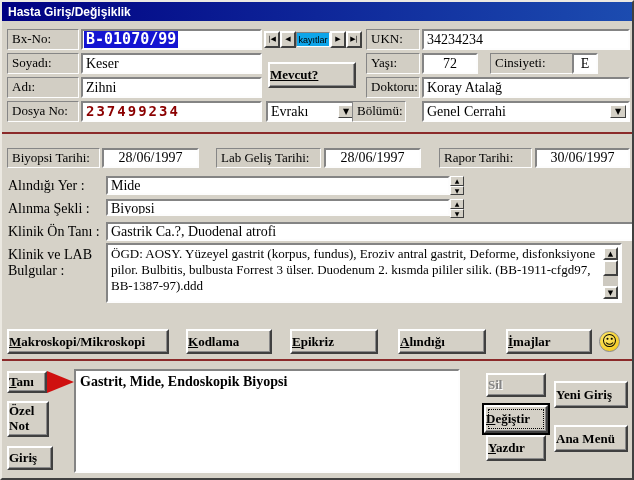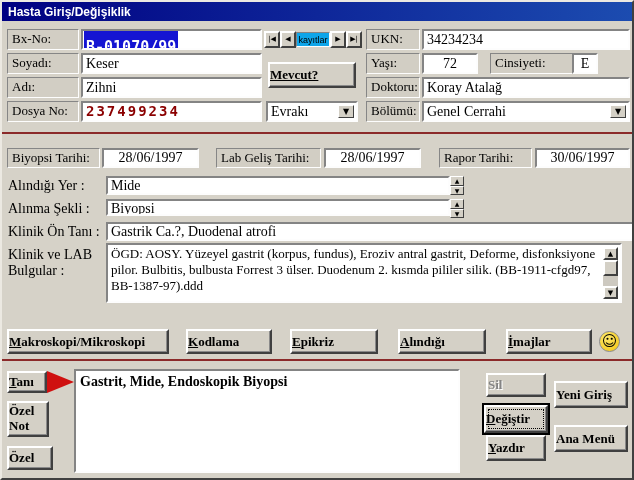--- a/index.html
+++ b/index.html
@@ -13,21 +13,21 @@
   .chip { position:absolute; background:#d2cec4; border:1px solid;
           border-color:#868686 #fdfdfd #fdfdfd #868686; font-size:13px; line-height:18px;
           padding-left:4px; white-space:nowrap; overflow:hidden; }
   .plab { position:absolute; font-size:14px; white-space:normal; line-height:16px; }
   .field { position:absolute; background:#fff; border:2px solid;
            border-color:#848484 #fdfdfd #fdfdfd #848484; font-size:14px; line-height:17px;
            padding:0 3px; white-space:nowrap; overflow:hidden; }
   .center { text-align:center; }
   .multi { white-space:normal; font-size:13px; line-height:16px; padding:1px 18px 1px 3px; }
   .bx-sel { display:inline-block; background:#1414d2; color:#fff;
-            font:bold 15px "DejaVu Sans Mono",monospace; line-height:17px; padding:8px 2px; }
+            font:bold 15px "DejaVu Sans Mono",monospace; line-height:17px; padding:0 2px; }
   .redmono { font:bold 14px "DejaVu Sans Mono",monospace; color:#8b0000; letter-spacing:2px; }
   .btn { position:absolute; background:#d4d0c6; border:2px solid;
          border-color:#ffffff #404040 #404040 #ffffff; box-shadow:inset -1px -1px 0 #8a8a8a;
          font:bold 13px "Liberation Serif",serif; text-align:left; line-height:21px;
          cursor:default; white-space:nowrap; overflow:hidden; }
   .u::first-letter { text-decoration:underline; }
   .u-all { text-decoration:underline; }
   .disabled { color:#848484; text-shadow:1px 1px 0 #fff; }
   .default { outline:2px solid #000; }
   .default::after { content:""; position:absolute; left:2px; top:2px; right:2px; bottom:2px;
@@ -102,21 +102,21 @@
   <div class="chip" style="left:5px;top:99px;width:72px;height:21px">Dosya No:</div>
   <div class="field" style="left:79px;top:99px;width:181px;height:21px">
     <span class="redmono">237499234</span>
   </div>
 
   <div class="field" style="left:264px;top:99px;width:92px;height:21px">
     <span>Evrakı</span>
     <span class="combo-arrow">▼</span>
   </div>
 
-  <div class="chip" style="left:364px;top:99px;width:54px;height:21px">Bölümü:</div>
+  <div class="chip" style="left:350px;top:99px;width:54px;height:21px">Bölümü:</div>
   <div class="field" style="left:420px;top:99px;width:208px;height:21px">
     <span>Genel Cerrahi</span>
     <span class="combo-arrow">▼</span>
   </div>
 
   <div class="sep" style="top:130px"></div>
 
   <div class="chip" style="left:5px;top:146px;width:93px;height:20px">Biyopsi Tarihi:</div>
   <div class="field center" style="left:100px;top:146px;width:97px;height:20px;line-height:16px">28/06/1997</div>
   <div class="chip" style="left:214px;top:146px;width:105px;height:20px">Lab Geliş Tarihi:</div>
@@ -159,21 +159,21 @@
   <div class="smiley" style="left:597px;top:329px">☺</div>
 
   <div class="sep" style="top:357px"></div>
 
   <div class="btn u" style="left:5px;top:369px;width:40px;height:22px;line-height:18px">Tanı</div>
   <div class="arrow" style="left:45px;top:369px"></div>
   <div class="field" style="left:72px;top:367px;width:386px;height:104px;white-space:normal;padding:2px 4px">
     <span class="taninote">Gastrit, Mide, Endoskopik Biyopsi</span>
   </div>
   <div class="btn" style="left:5px;top:399px;width:42px;height:36px;line-height:15px;padding-top:0;white-space:normal">Özel Not</div>
-  <div class="btn" style="left:5px;top:444px;width:46px;height:24px;line-height:20px">Özel</div>
+  <div class="btn" style="left:5px;top:444px;width:46px;height:24px;line-height:20px">Giriş</div>
 
   <div class="btn disabled" style="left:484px;top:371px;width:60px;height:24px;line-height:20px">Sil</div>
   <div class="btn" style="left:552px;top:379px;width:74px;height:27px;line-height:23px">Yeni Giriş</div>
   <div class="btn u default" style="left:482px;top:403px;width:64px;height:28px;line-height:24px">Değiştir</div>
   <div class="btn u" style="left:484px;top:433px;width:60px;height:26px;line-height:22px">Yazdır</div>
   <div class="btn" style="left:552px;top:423px;width:74px;height:27px;line-height:23px">Ana Menü</div>
 
 </div>
 
 </body></html>

